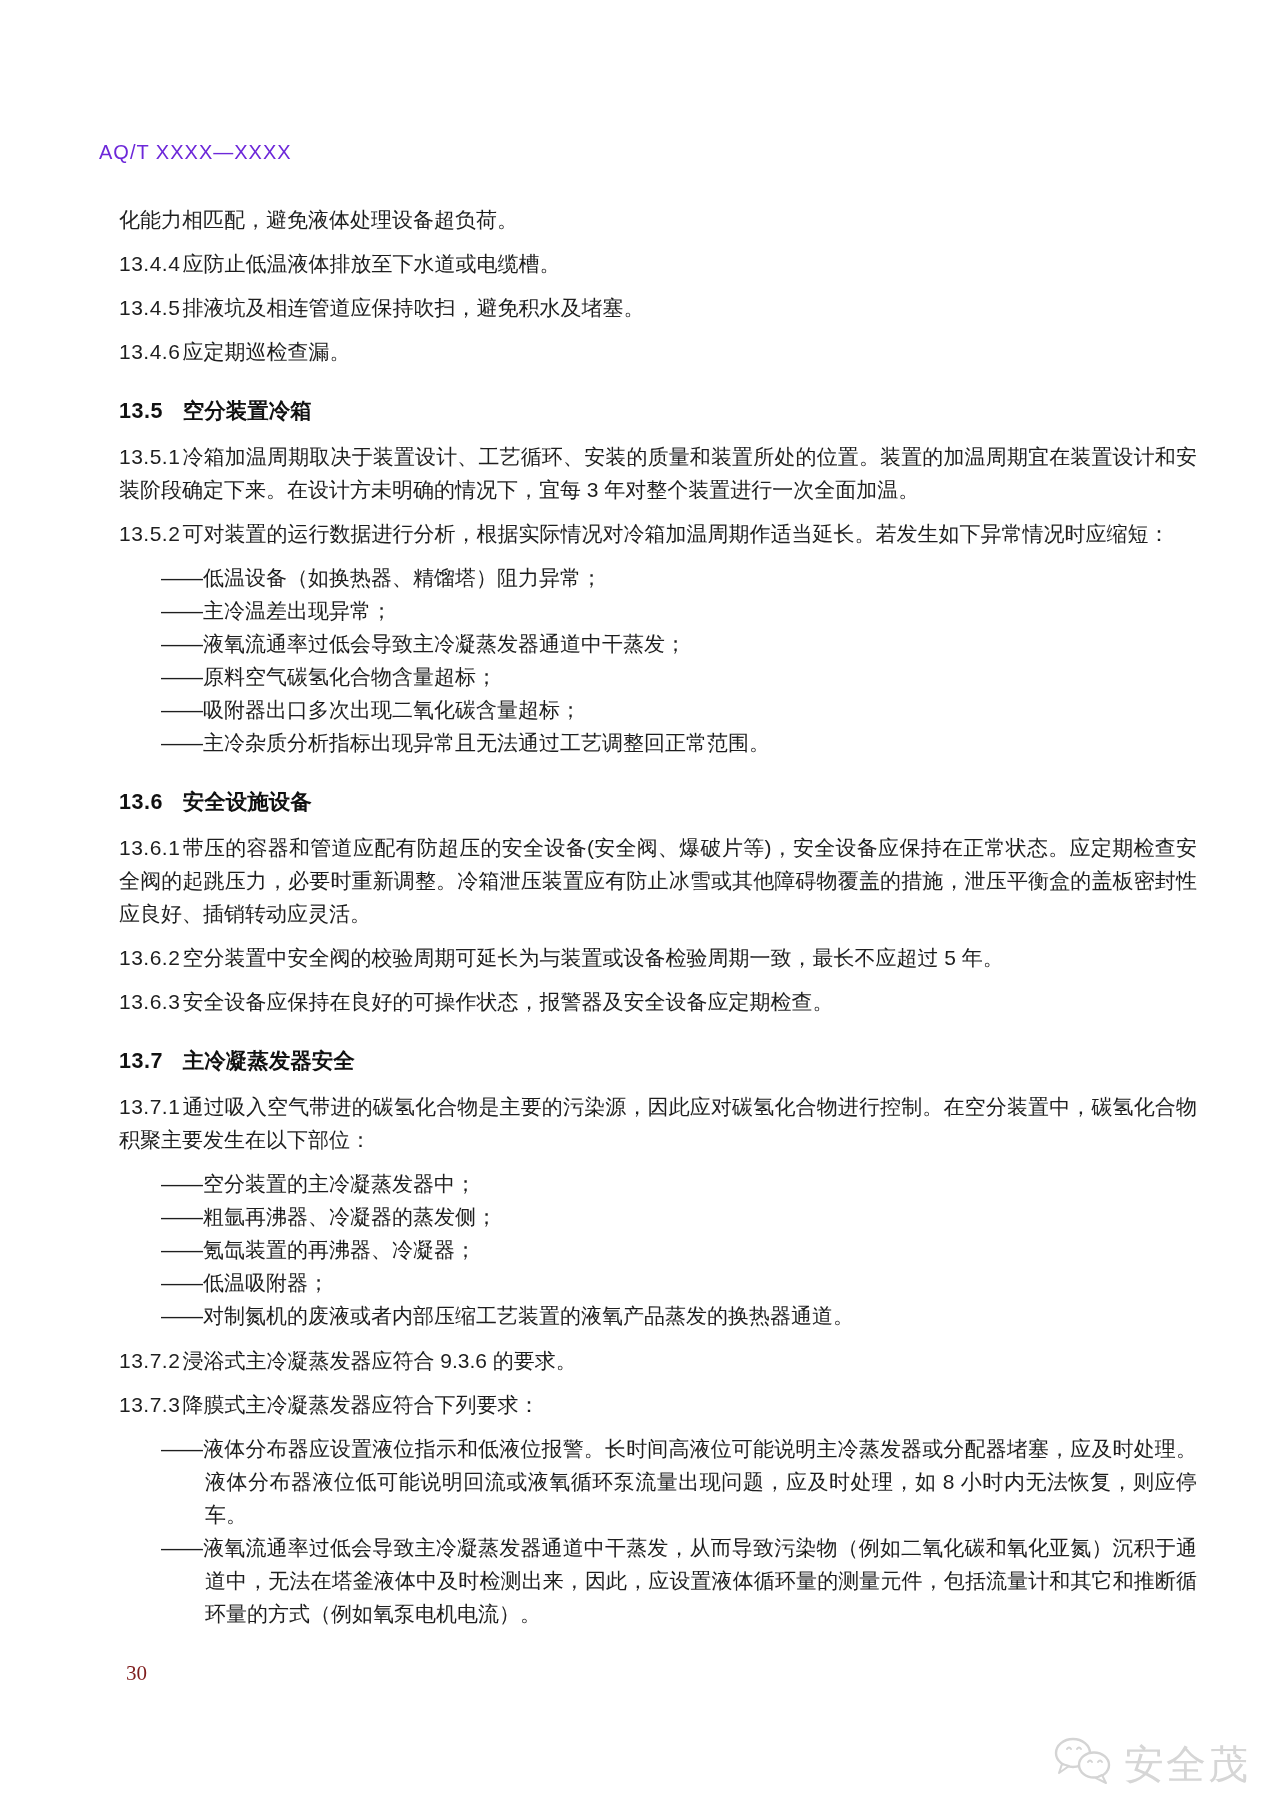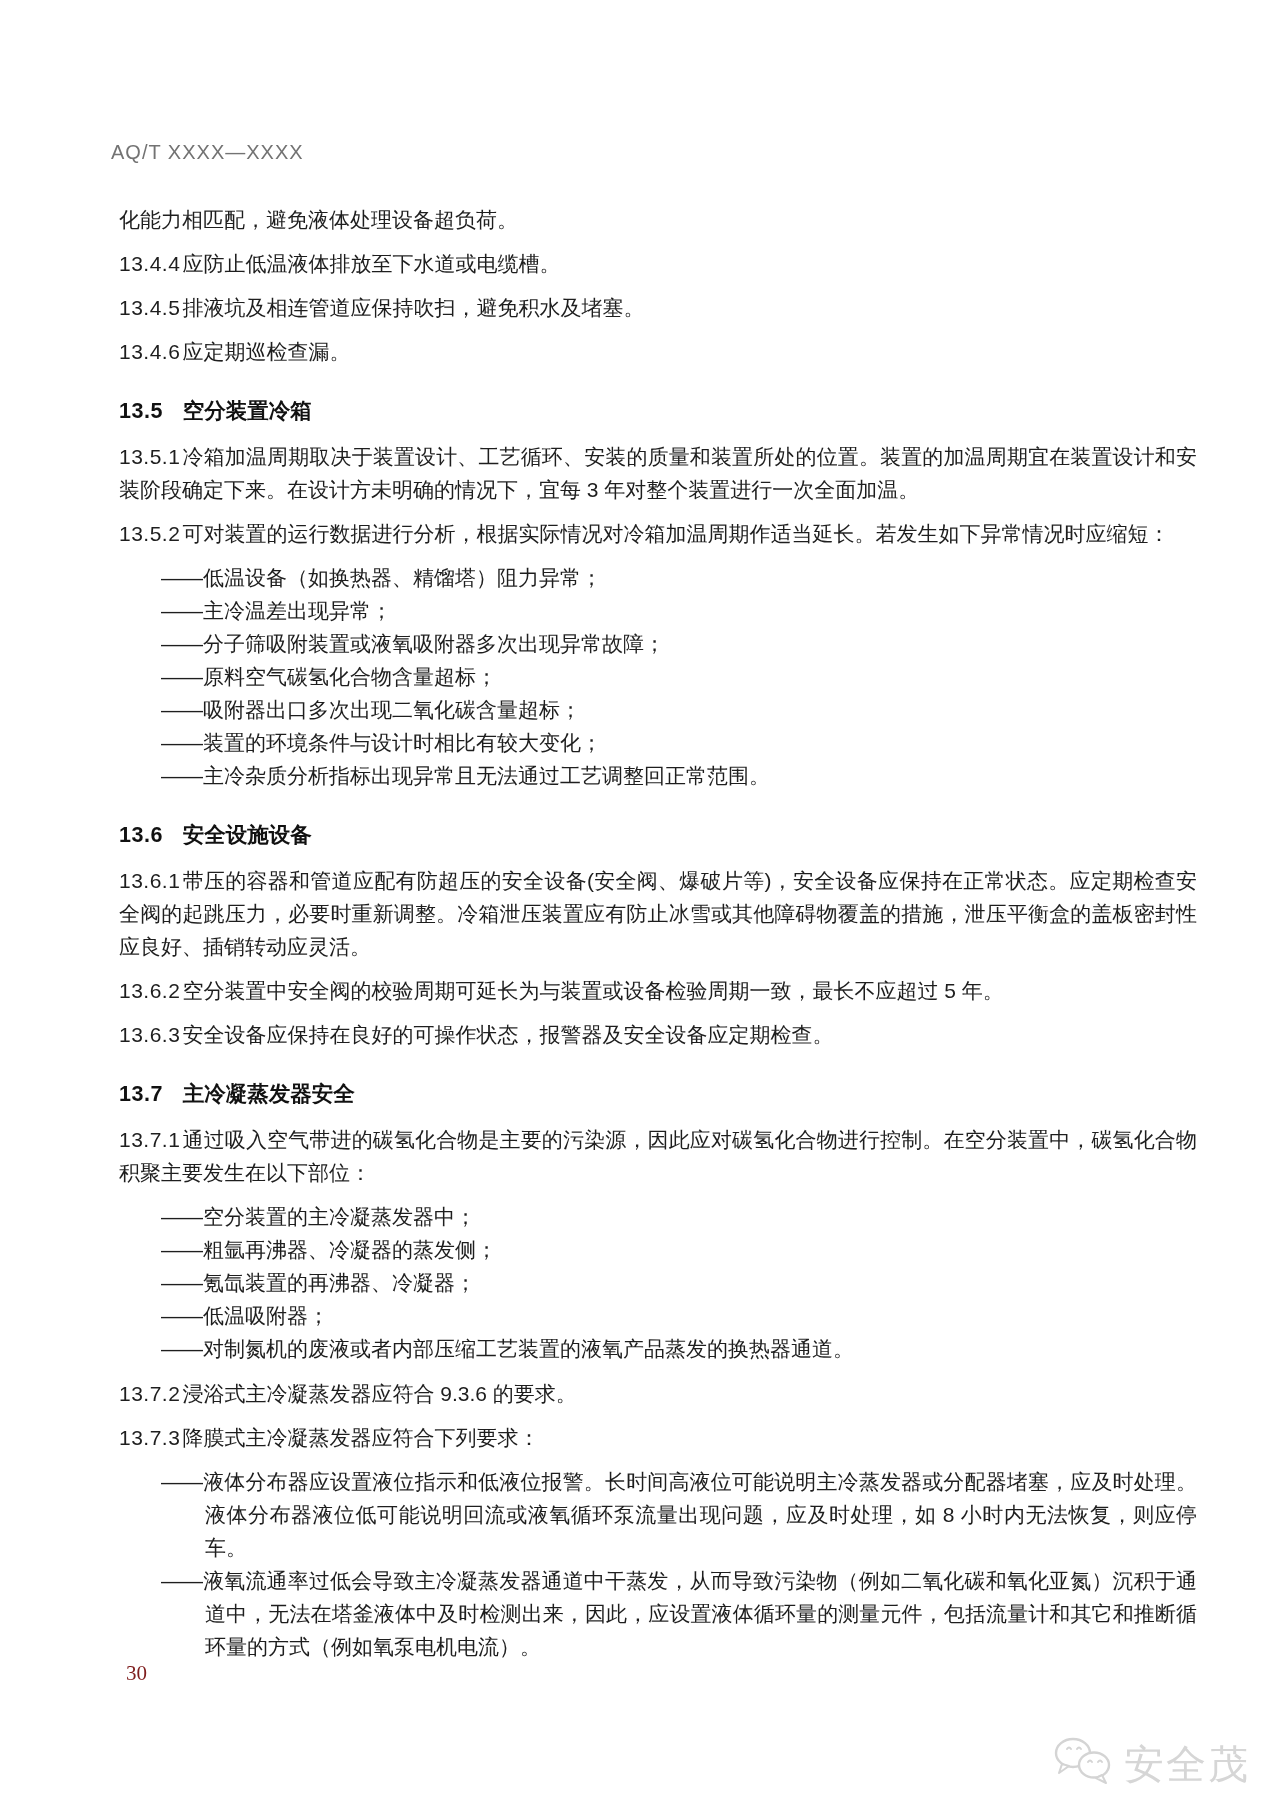--- a/index.html
+++ b/index.html
@@ -9,24 +9,24 @@
     width: 1280px;
     height: 1810px;
     background: #ffffff;
     font-family: "Liberation Sans", "DejaVu Sans", sans-serif;
     color: #1e1e1e;
     overflow: hidden;
   }
   .doc-header {
     position: absolute;
     top: 141px;
-    left: 111px;
+    left: 99px;
     font-size: 20px;
     letter-spacing: 1px;
-    color: #737373;
+    color: #6d28d9;
     white-space: nowrap;
     text-align: right;
   }
   .doc-body {
     position: absolute;
     top: 203px;
     left: 119px;
     width: 1078px;
     font-size: 21px;
     line-height: 33px;
@@ -104,24 +104,23 @@
 
     <h2 class="heading"><span class="num">13.5</span><span>空分装置冷箱</span></h2>
 
     <p class="clause"><span class="num">13.5.1</span><span>冷箱加温周期取决于装置设计、工艺循环、安装的质量和装置所处的位置。装置的加温周期宜在装置设计和安装阶段确定下来。在设计方未明确的情况下，宜每 3 年对整个装置进行一次全面加温。</span></p>
 
     <p class="clause"><span class="num">13.5.2</span><span>可对装置的运行数据进行分析，根据实际情况对冷箱加温周期作适当延长。若发生如下异常情况时应缩短：</span></p>
 
     <div class="dash-list">
       <p class="li"><span class="dash">——</span><span>低温设备（如换热器、精馏塔）阻力异常；</span></p>
       <p class="li"><span class="dash">——</span><span>主冷温差出现异常；</span></p>
-      <p class="li"><span class="dash">——</span><span>分子筛吸附装置或液氧吸附器多次出现异常故障；</span></p>
+      <p class="li"><span class="dash">——</span><span>液氧流通率过低会导致主冷凝蒸发器通道中干蒸发；</span></p>
       <p class="li"><span class="dash">——</span><span>原料空气碳氢化合物含量超标；</span></p>
       <p class="li"><span class="dash">——</span><span>吸附器出口多次出现二氧化碳含量超标；</span></p>
-      <p class="li"><span class="dash">——</span><span>装置的环境条件与设计时相比有较大变化；</span></p>
       <p class="li"><span class="dash">——</span><span>主冷杂质分析指标出现异常且无法通过工艺调整回正常范围。</span></p>
     </div>
 
     <h2 class="heading"><span class="num">13.6</span><span>安全设施设备</span></h2>
 
     <p class="clause"><span class="num">13.6.1</span><span>带压的容器和管道应配有防超压的安全设备(安全阀、爆破片等)，安全设备应保持在正常状态。应定期检查安全阀的起跳压力，必要时重新调整。冷箱泄压装置应有防止冰雪或其他障碍物覆盖的措施，泄压平衡盒的盖板密封性应良好、插销转动应灵活。</span></p>
 
     <p class="clause"><span class="num">13.6.2</span><span>空分装置中安全阀的校验周期可延长为与装置或设备检验周期一致，最长不应超过 5 年。</span></p>
 
     <p class="clause"><span class="num">13.6.3</span><span>安全设备应保持在良好的可操作状态，报警器及安全设备应定期检查。</span></p>

